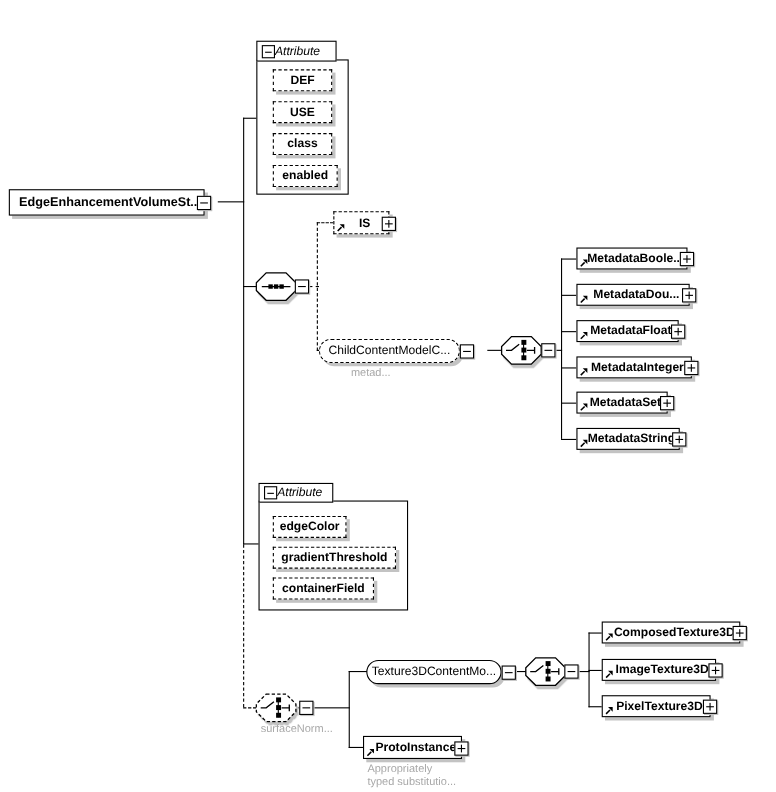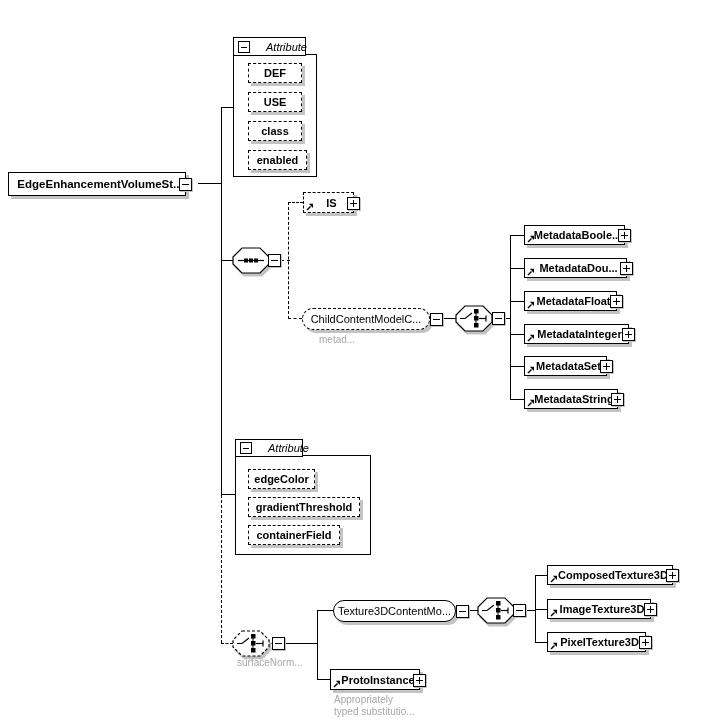--- a/index.html
+++ b/index.html
@@ -25,21 +25,21 @@
   .gbox{position:absolute;box-sizing:border-box;background:#fff;border:1px solid #000;
         border-radius:11px;box-shadow:3px 3px 0 #c3c3c3;font-size:11px;font-weight:normal;
         color:#000;display:flex;align-items:center;justify-content:center;white-space:nowrap;}
   .gbox.dashed{border-style:dashed;}
   .abox{position:absolute;box-sizing:border-box;background:#fff;border:1px dashed #000;
         box-shadow:3px 3px 0 #c3c3c3;font-size:11px;font-weight:bold;color:#000;
         display:flex;align-items:center;justify-content:center;white-space:nowrap;}
 
   .atab{position:absolute;box-sizing:border-box;background:#fff;border:1px solid #000;
         display:flex;align-items:center;padding:0 4px;}
-  .atab .alabel{font-style:italic;font-size:11px;color:#000;margin-left:16px;white-space:nowrap;}
+  .atab .alabel{font-style:italic;font-size:11px;color:#000;margin-left:0;white-space:nowrap;}
   .abody{position:absolute;box-sizing:border-box;background:#fff;border:1px solid #000;}
 
   .toggle{position:absolute;width:13px;height:13px;box-sizing:border-box;background:#fff;
         border:1px solid #000;box-shadow:1px 1px 0 #c3c3c3;}
   .toggle::before{content:"";position:absolute;left:2px;right:2px;top:5px;height:1px;background:#000;}
   .toggle.plus::after{content:"";position:absolute;top:2px;bottom:2px;left:5px;width:1px;background:#000;}
   .toggle.intab{position:relative;box-shadow:none;flex:none;}
   .t-right{right:-7px;top:50%;margin-top:-6px;}
 
   .refarrow{position:absolute;left:2px;bottom:1px;}
@@ -124,21 +124,21 @@
 
   <div class="ebox dashed" style="left:303px;top:192px;width:51px;height:21px;">
     <svg class="refarrow" width="8" height="8" viewBox="0 0 8 8">
       <path d="M1 7 L4.5 3.5" stroke="#000" stroke-width="1.4" fill="none"></path>
       <polygon points="2.8,0.8 7,0.8 7,5" fill="#000"></polygon>
     </svg>
     <span>IS</span>
     <span class="toggle plus t-right"></span>
   </div>
 
-  <div class="gbox dashed" style="left:302px;top:308px;width:128px;height:22px;text-align:center;">
+  <div class="gbox dashed" style="left:290px;top:308px;width:128px;height:22px;text-align:center;">
     <span>ChildContentModelC...</span>
     <span class="toggle" style="right:-14px;top:50%;margin-top:-6px;"></span>
   </div>
   <div class="ann" style="left:309px;top:334px;padding-left:10px;">metad...</div>
 
   <svg class="octa" style="left:455px;top:305px;" width="38" height="27" viewBox="0 0 38 27">
     <polygon points="10,1 28,1 37,10 37,17 28,26 10,26 1,17 1,10" fill="#fff" stroke="#000" stroke-width="1.2"></polygon>
     <path d="M5 13.5 h5 l7 -5.5" stroke="#000" stroke-width="1.2" fill="none"></path>
     <line x1="21" y1="5" x2="21" y2="22" stroke="#000" stroke-width="1"></line>
     <rect x="19" y="4" width="4.5" height="4.5" fill="#000"></rect>

